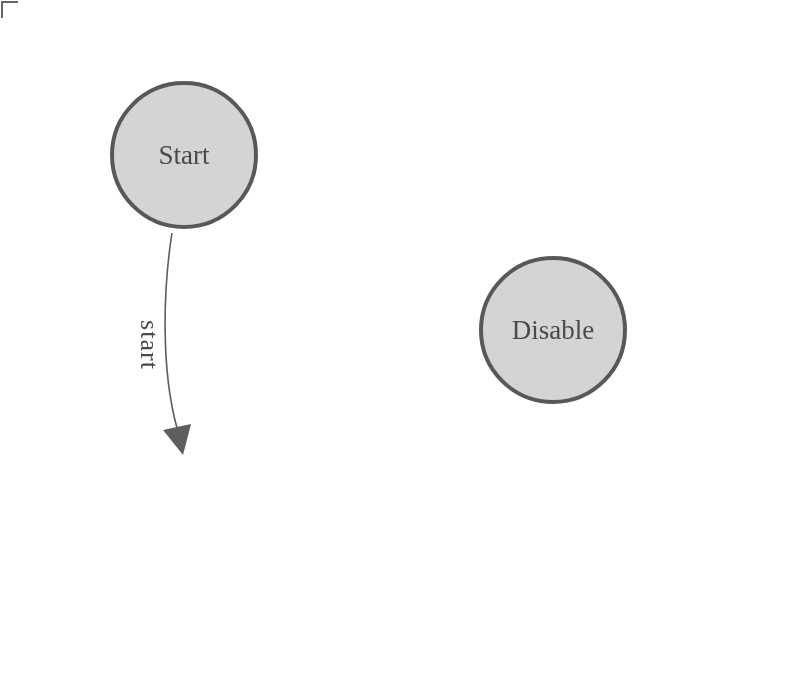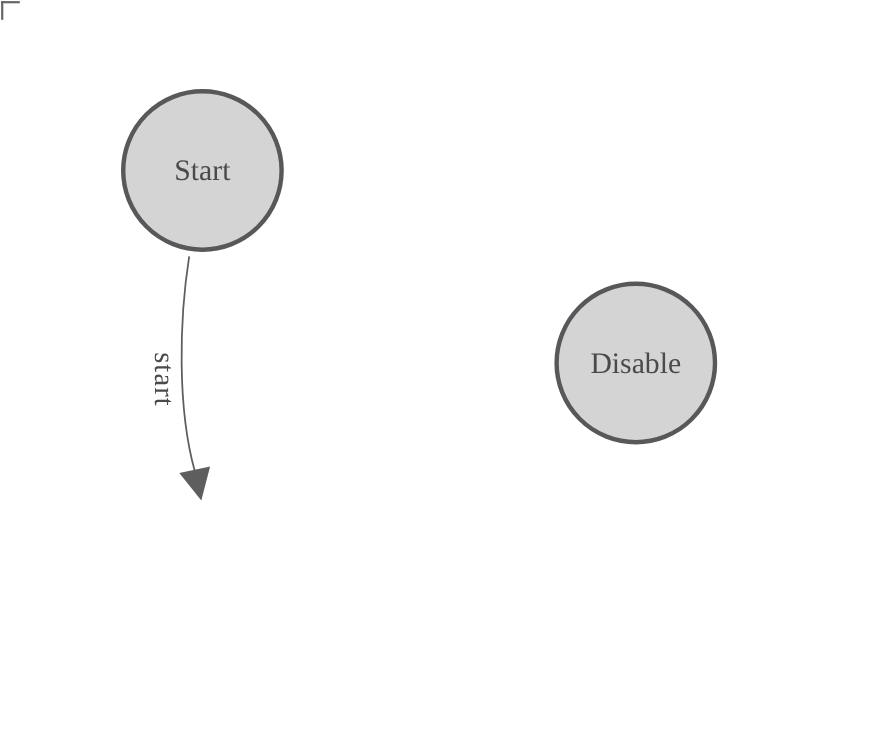--- a/index.html
+++ b/index.html
@@ -48,21 +48,21 @@
     box-sizing: border-box;
     border: 4px solid var(--node-stroke, #58585a);
     border-radius: 50%;
     background: var(--node-fill, #d4d4d4);
     display: flex;
     align-items: center;
     justify-content: center;
   }
   .state-node--start   { left: 110px; top:  81px; }
   .state-node--ready   { left: 127px; top: 457px; }
-  .state-node--disable { left: 504px; top: 256px; text-align: center; }
+  .state-node--disable { left: 479px; top: 256px; text-align: center; }
   .state-label {
     font-size: 27px;
     color: var(--label-text, #4a4a4a);
     white-space: nowrap;
     user-select: none;
   }
   .edge-label {
     position: absolute;
     left: 149px;
     top: 345px;

